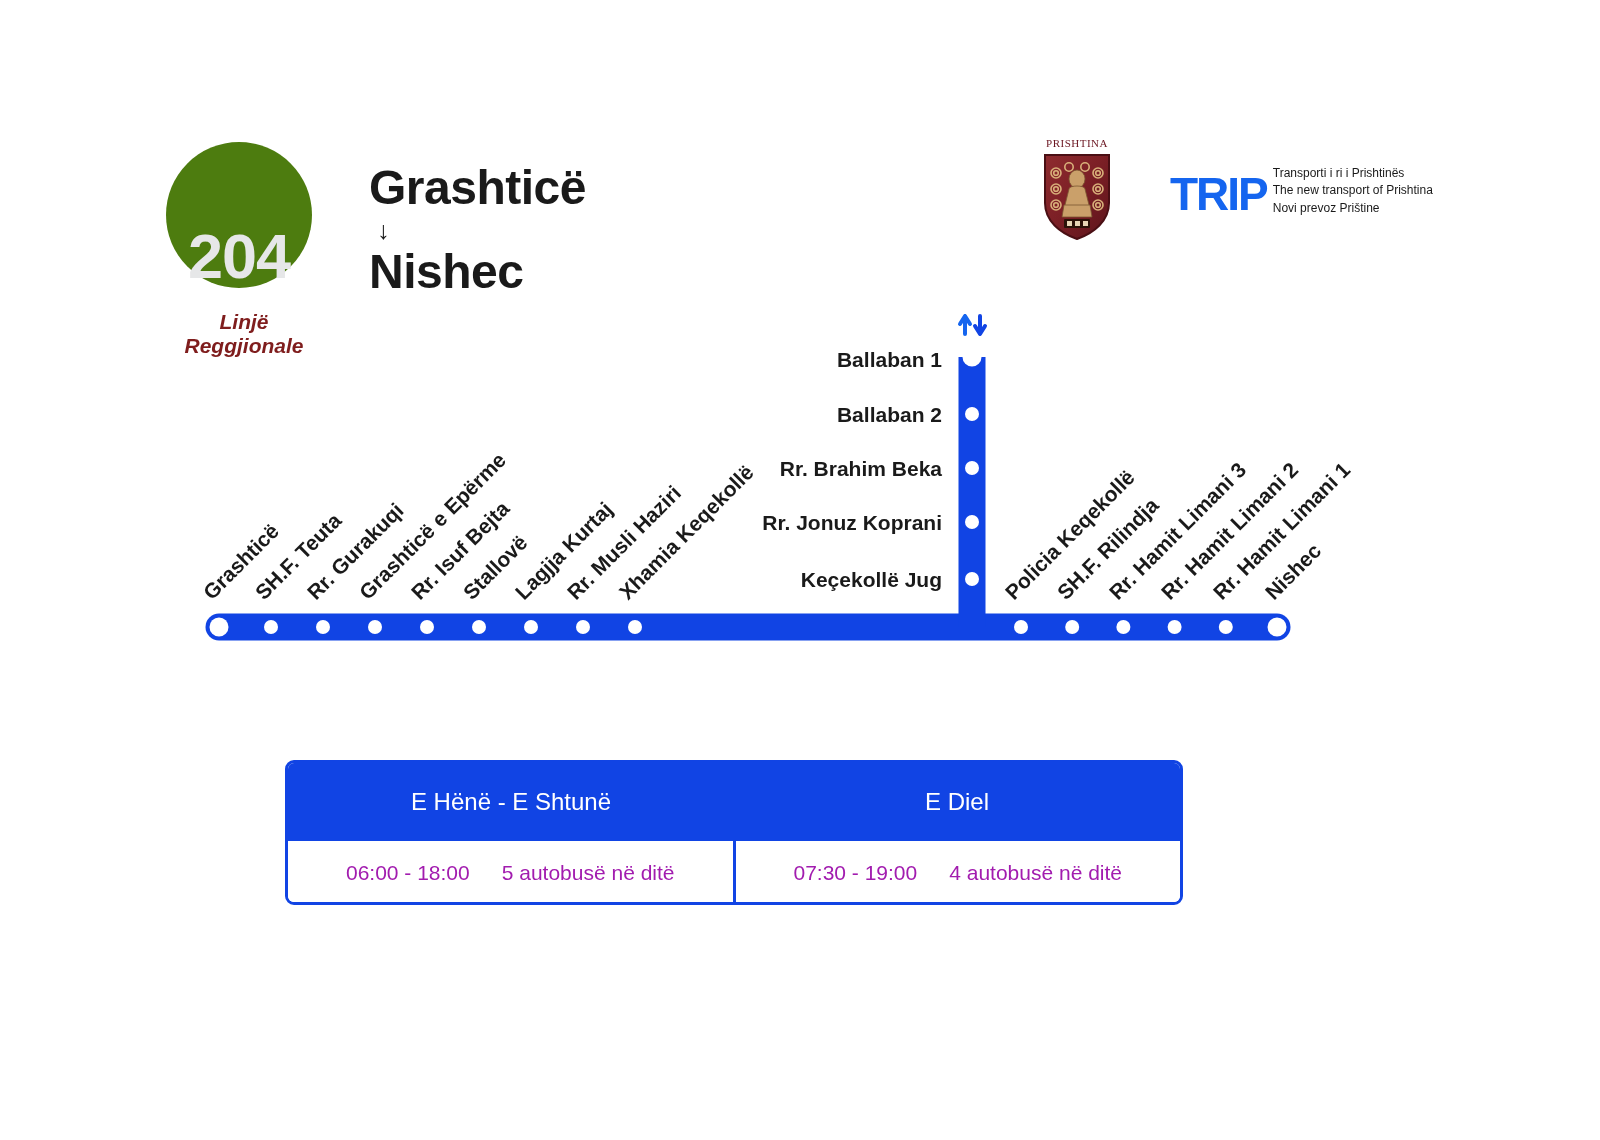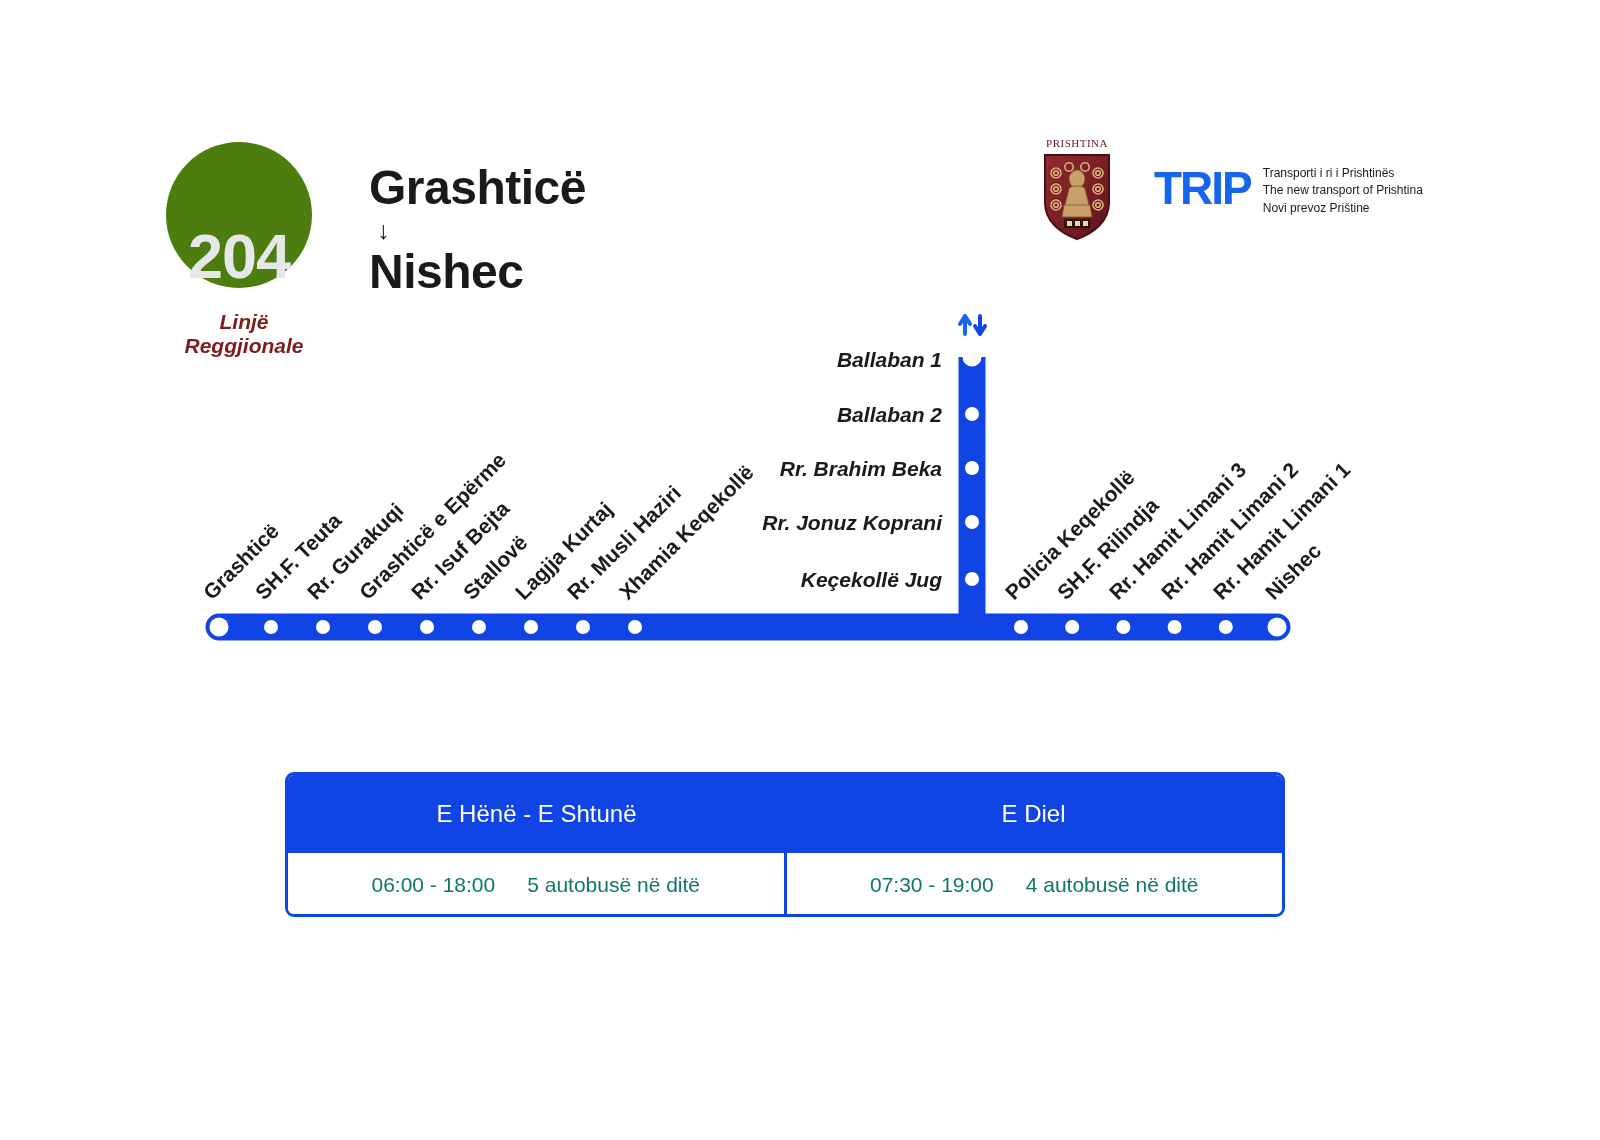--- a/index.html
+++ b/index.html
@@ -95,23 +95,24 @@
     color: #6a1520;
   }
   .crest-shield {
     position: absolute;
     top: 16px; left: 6px;
     width: 70px;
     height: 88px;
   }
   .trip-logo {
     display: flex;
-    align-items: flex-start;
-    gap: 12px;
+    align-items: flex-end;
+    gap: 6px;
     margin-top: 4px;
+    margin-left: 16px;
   }
   .trip-word {
     font-size: 46px;
     font-weight: 700;
     color: #1565ef;
     letter-spacing: -2px;
     line-height: 1;
   }
   .trip-tagline {
     font-size: 12px;
@@ -139,35 +140,33 @@
   }
   .stop-label-h {
     position: absolute;
     font-size: 21px;
     font-weight: 700;
     color: #1a1a1a;
     white-space: nowrap;
     text-align: right;
     line-height: 1;
     transform: translateY(-50%);
-    font-style: italic;
   }
 
   
   .schedule {
     position: absolute;
     left: 285px; top: 760px;
-    width: 1000px;
+    width: 898px;
     height: 145px;
     border: 3px solid #1144e4;
     border-radius: 9px;
     box-sizing: border-box;
     overflow: hidden;
     background: #ffffff;
-    margin-top: 12px;
   }
   .schedule-head {
     display: flex;
     height: 78px;
     background: #1144e4;
   }
   .schedule-head-cell {
     flex: 1;
     display: flex;
     align-items: center;
@@ -180,21 +179,21 @@
     display: flex;
     height: 64px;
   }
   .schedule-body-cell {
     flex: 1;
     display: flex;
     align-items: center;
     justify-content: center;
     gap: 32px;
     font-size: 21px;
-    color: #0f766e;
+    color: #a21caf;
     background: #ffffff;
   }
   .schedule-body-cell + .schedule-body-cell {
     border-left: 3px solid #1144e4;
   }
 </style>
 </head>
 <body>
 
 <div id="poster">

